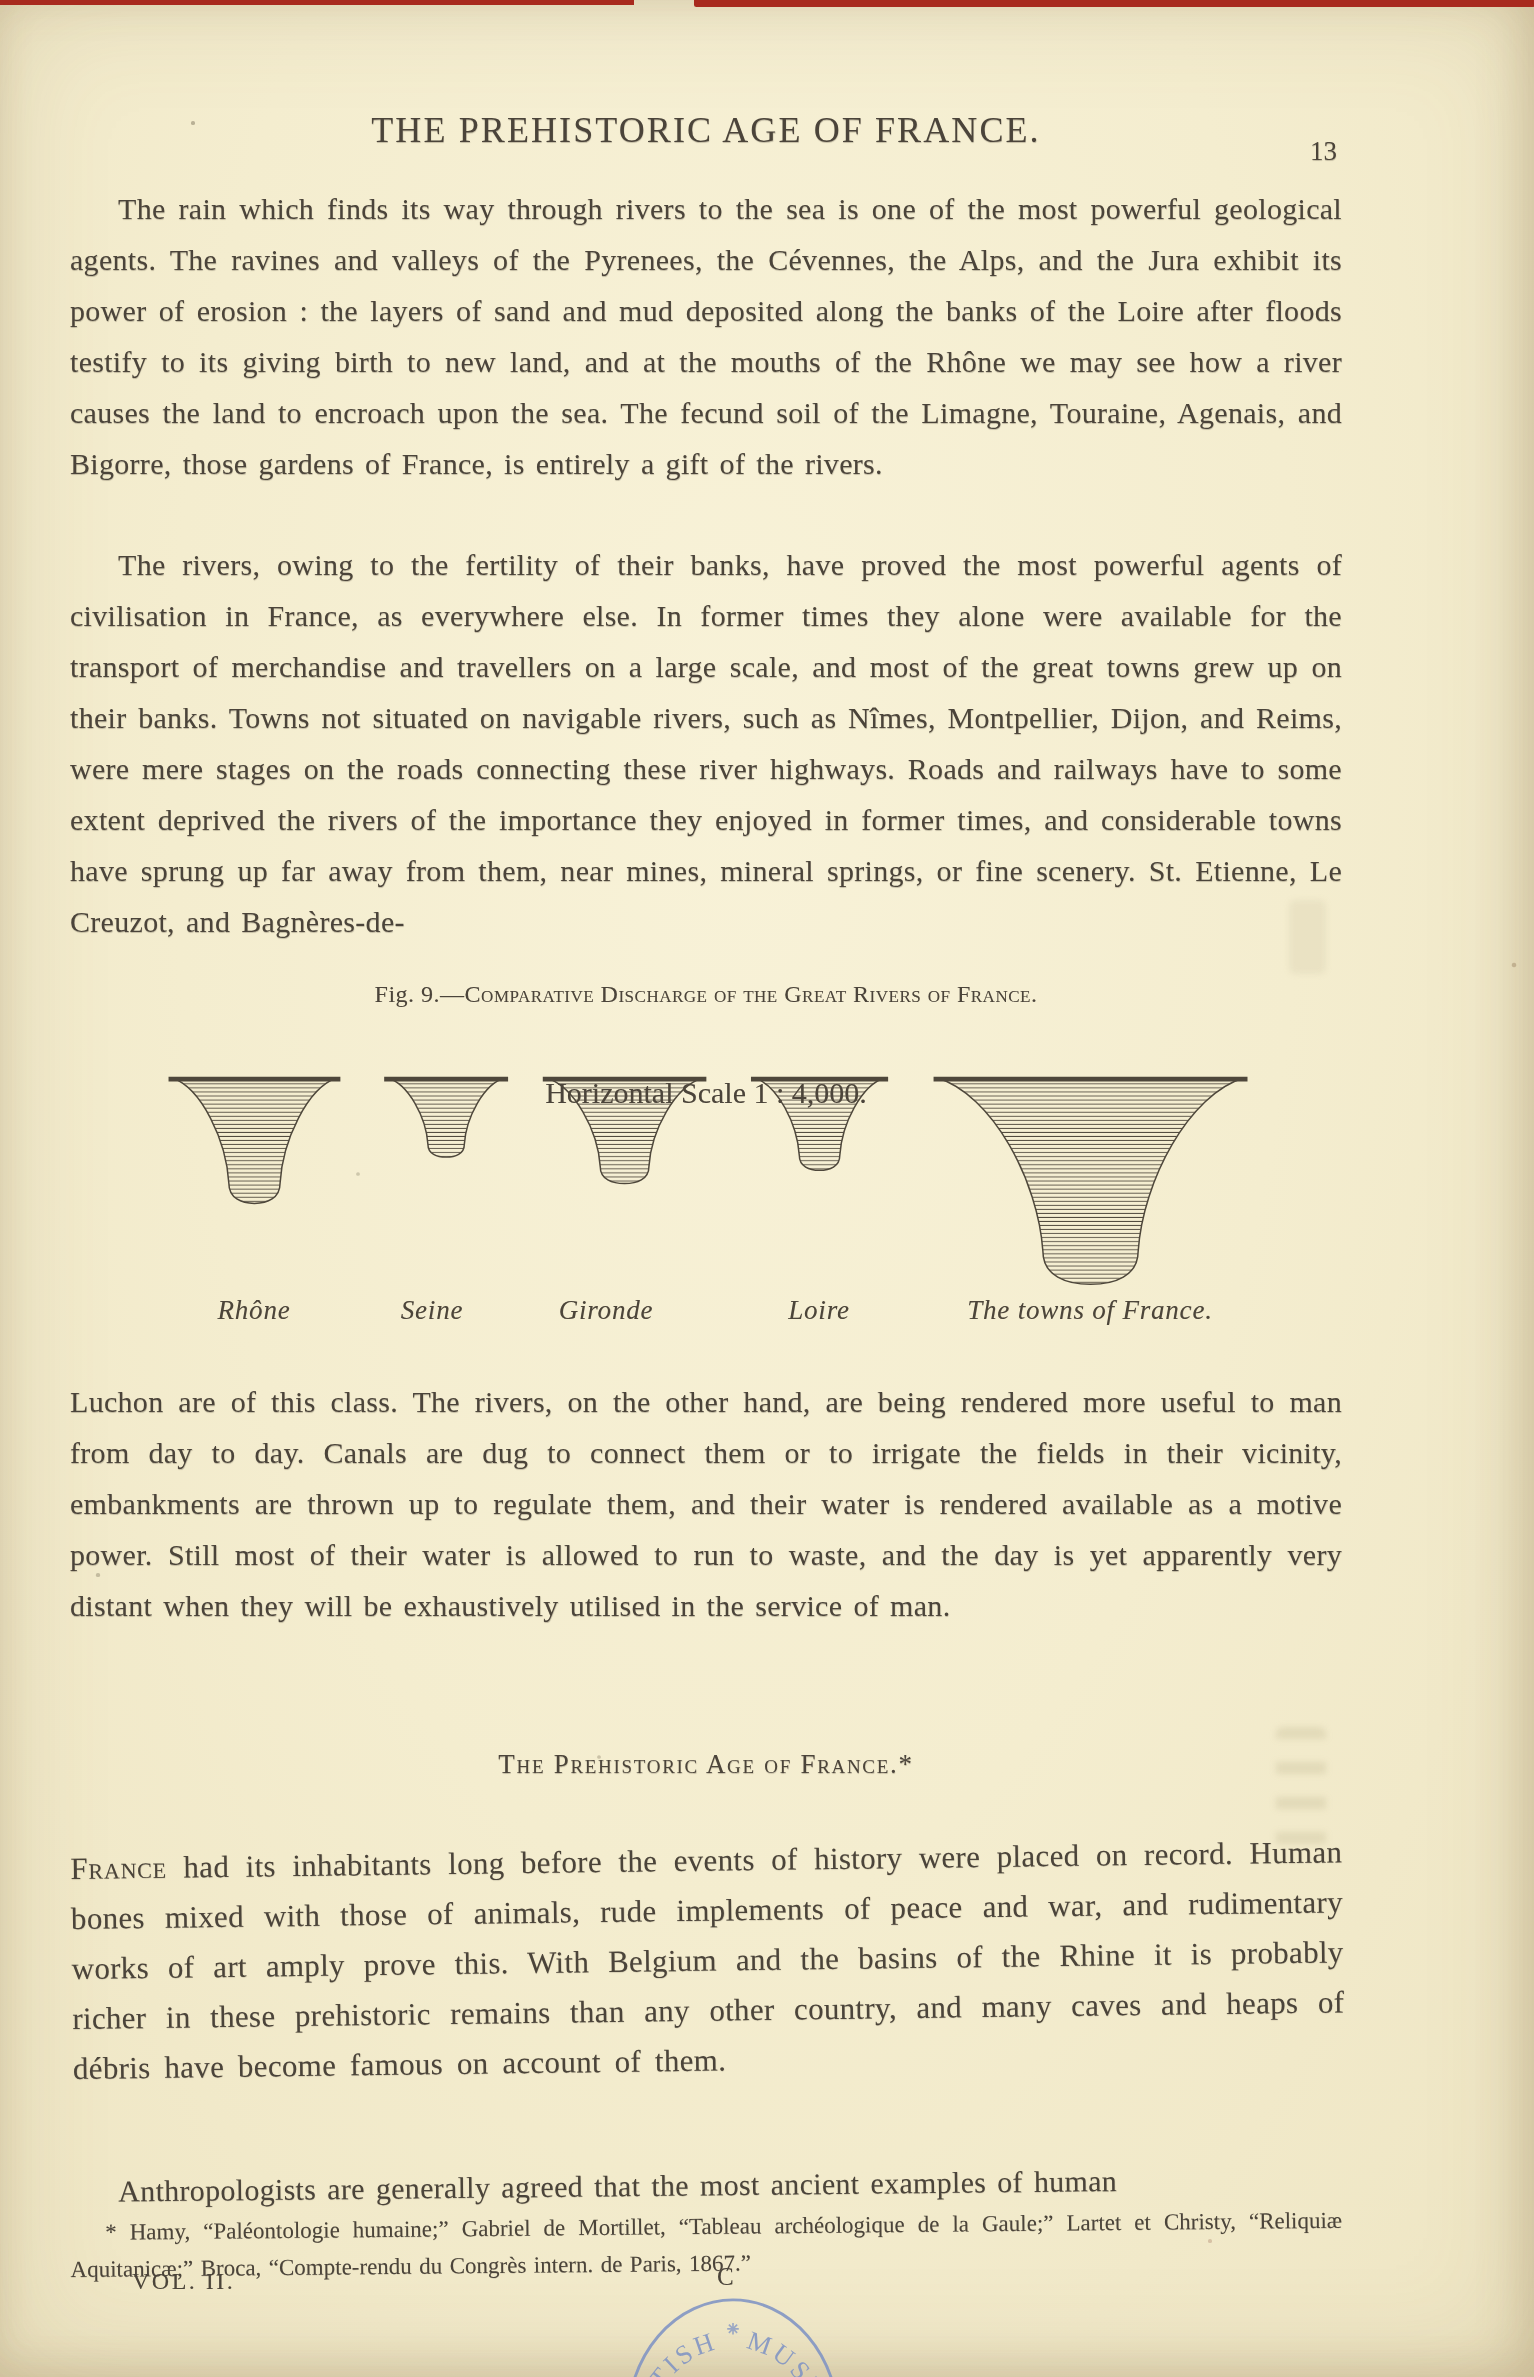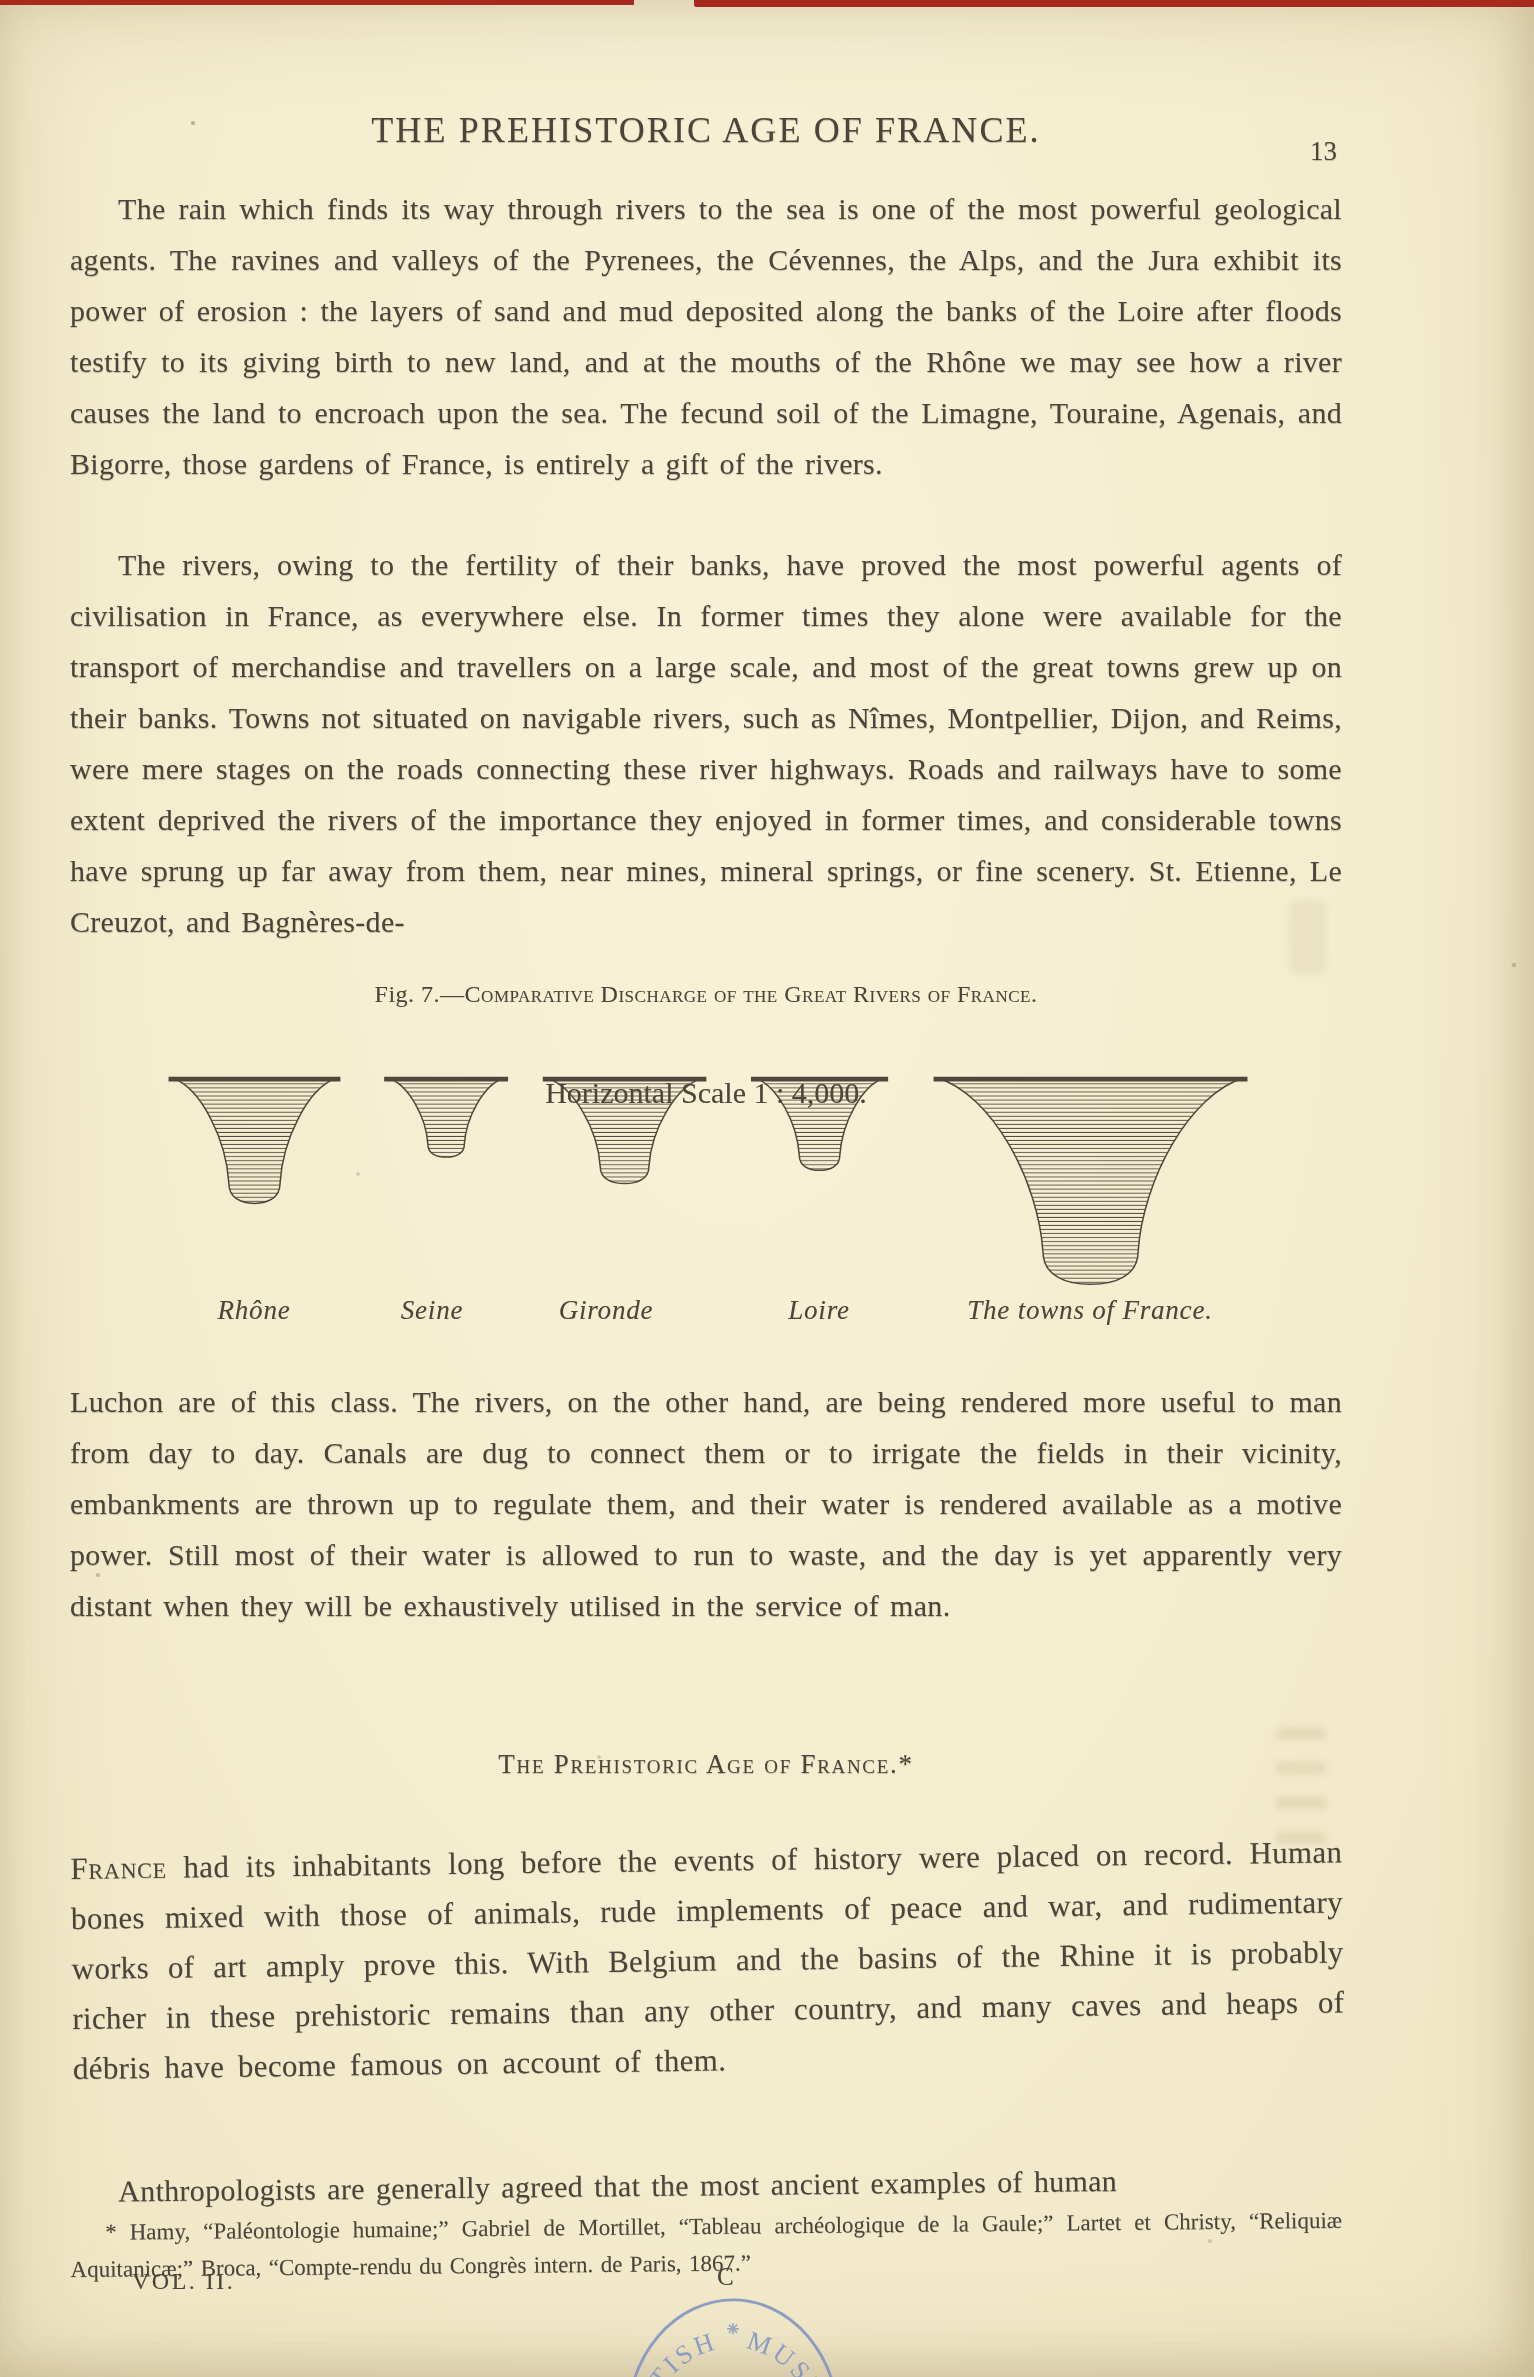--- a/index.html
+++ b/index.html
@@ -76,21 +76,21 @@
   <div class="rededge r1"></div>
   <div class="rededge r2"></div>
 
   <div class="block centered running-title">THE PREHISTORIC AGE OF FRANCE.</div>
   <div class="page-number">13</div>
 
   <p class="block body-text indent p1">The rain which finds its way through rivers to the sea is one of the most powerful geological agents. The ravines and valleys of the Pyrenees, the Cévennes, the Alps, and the Jura exhibit its power of erosion : the layers of sand and mud deposited along the banks of the Loire after floods testify to its giving birth to new land, and at the mouths of the Rhône we may see how a river causes the land to encroach upon the sea. The fecund soil of the Limagne, Touraine, Agenais, and Bigorre, those gardens of France, is entirely a gift of the rivers.</p>
   <p class="block body-text indent p2">The rivers, owing to the fertility of their banks, have proved the most powerful agents of civilisation in France, as everywhere else. In former times they alone were available for the transport of merchandise and travellers on a large scale, and most of the great towns grew up on their banks. Towns not situated on navigable rivers, such as Nîmes, Montpellier, Dijon, and Reims, were mere stages on the roads connecting these river highways. Roads and railways have to some extent deprived the rivers of the importance they enjoyed in former times, and considerable towns have sprung up far away from them, near mines, mineral springs, or fine scenery. St. Etienne, Le Creuzot, and Bagnères-de-</p>
 
   <div class="block centered fig-caption">
-    <span>Fig. 7.—</span><span class="sc">Comparative Discharge of the Great Rivers of France.</span>
+    <span>Fig. 9.—</span><span class="sc">Comparative Discharge of the Great Rivers of France.</span>
   </div>
   <div class="block centered fig-scale">Horizontal Scale 1 : 4,000.</div>
 
   <svg id="funnel-svg" class="funnel-svg" width="1535" height="240" viewBox="0 0 1858 290">
       <defs>
         <pattern id="hatch" width="14" height="4.9" patternUnits="userSpaceOnUse">
           <line x1="0" y1="2.4" x2="14" y2="2.4" stroke="#4e473b" stroke-width="1.1"></line>
         </pattern>
       </defs>
       <g transform="translate(208,8)">

